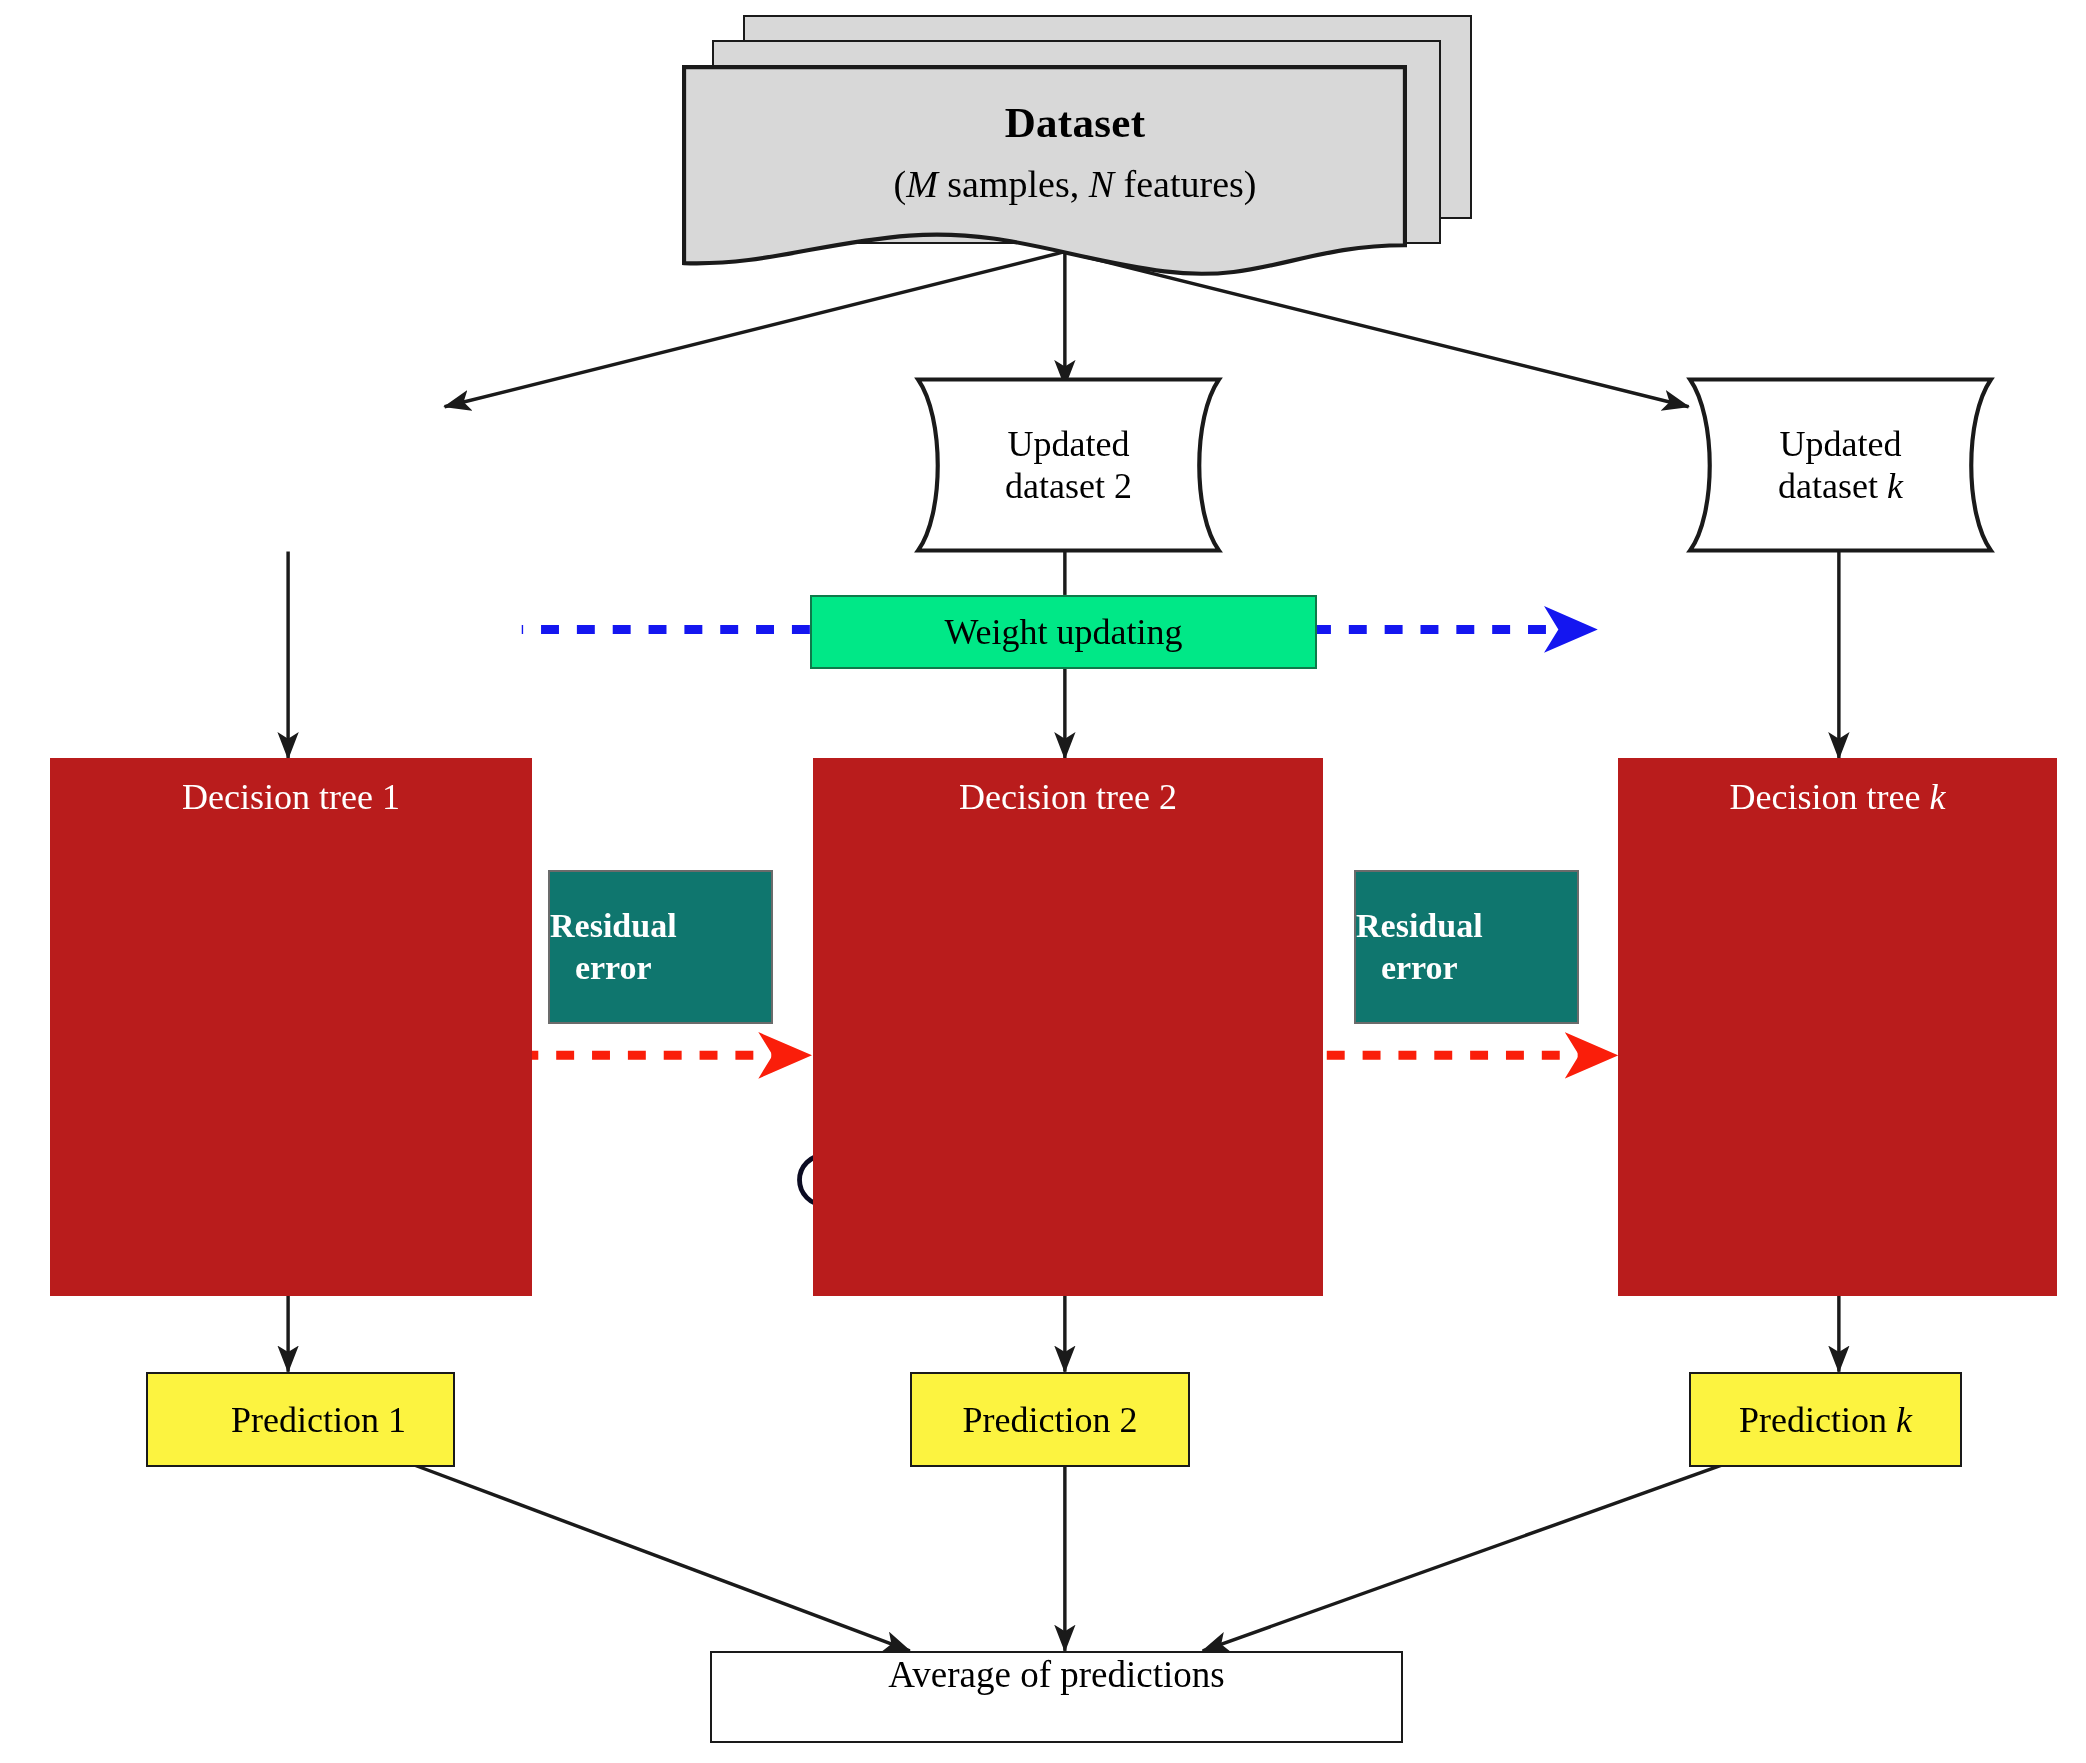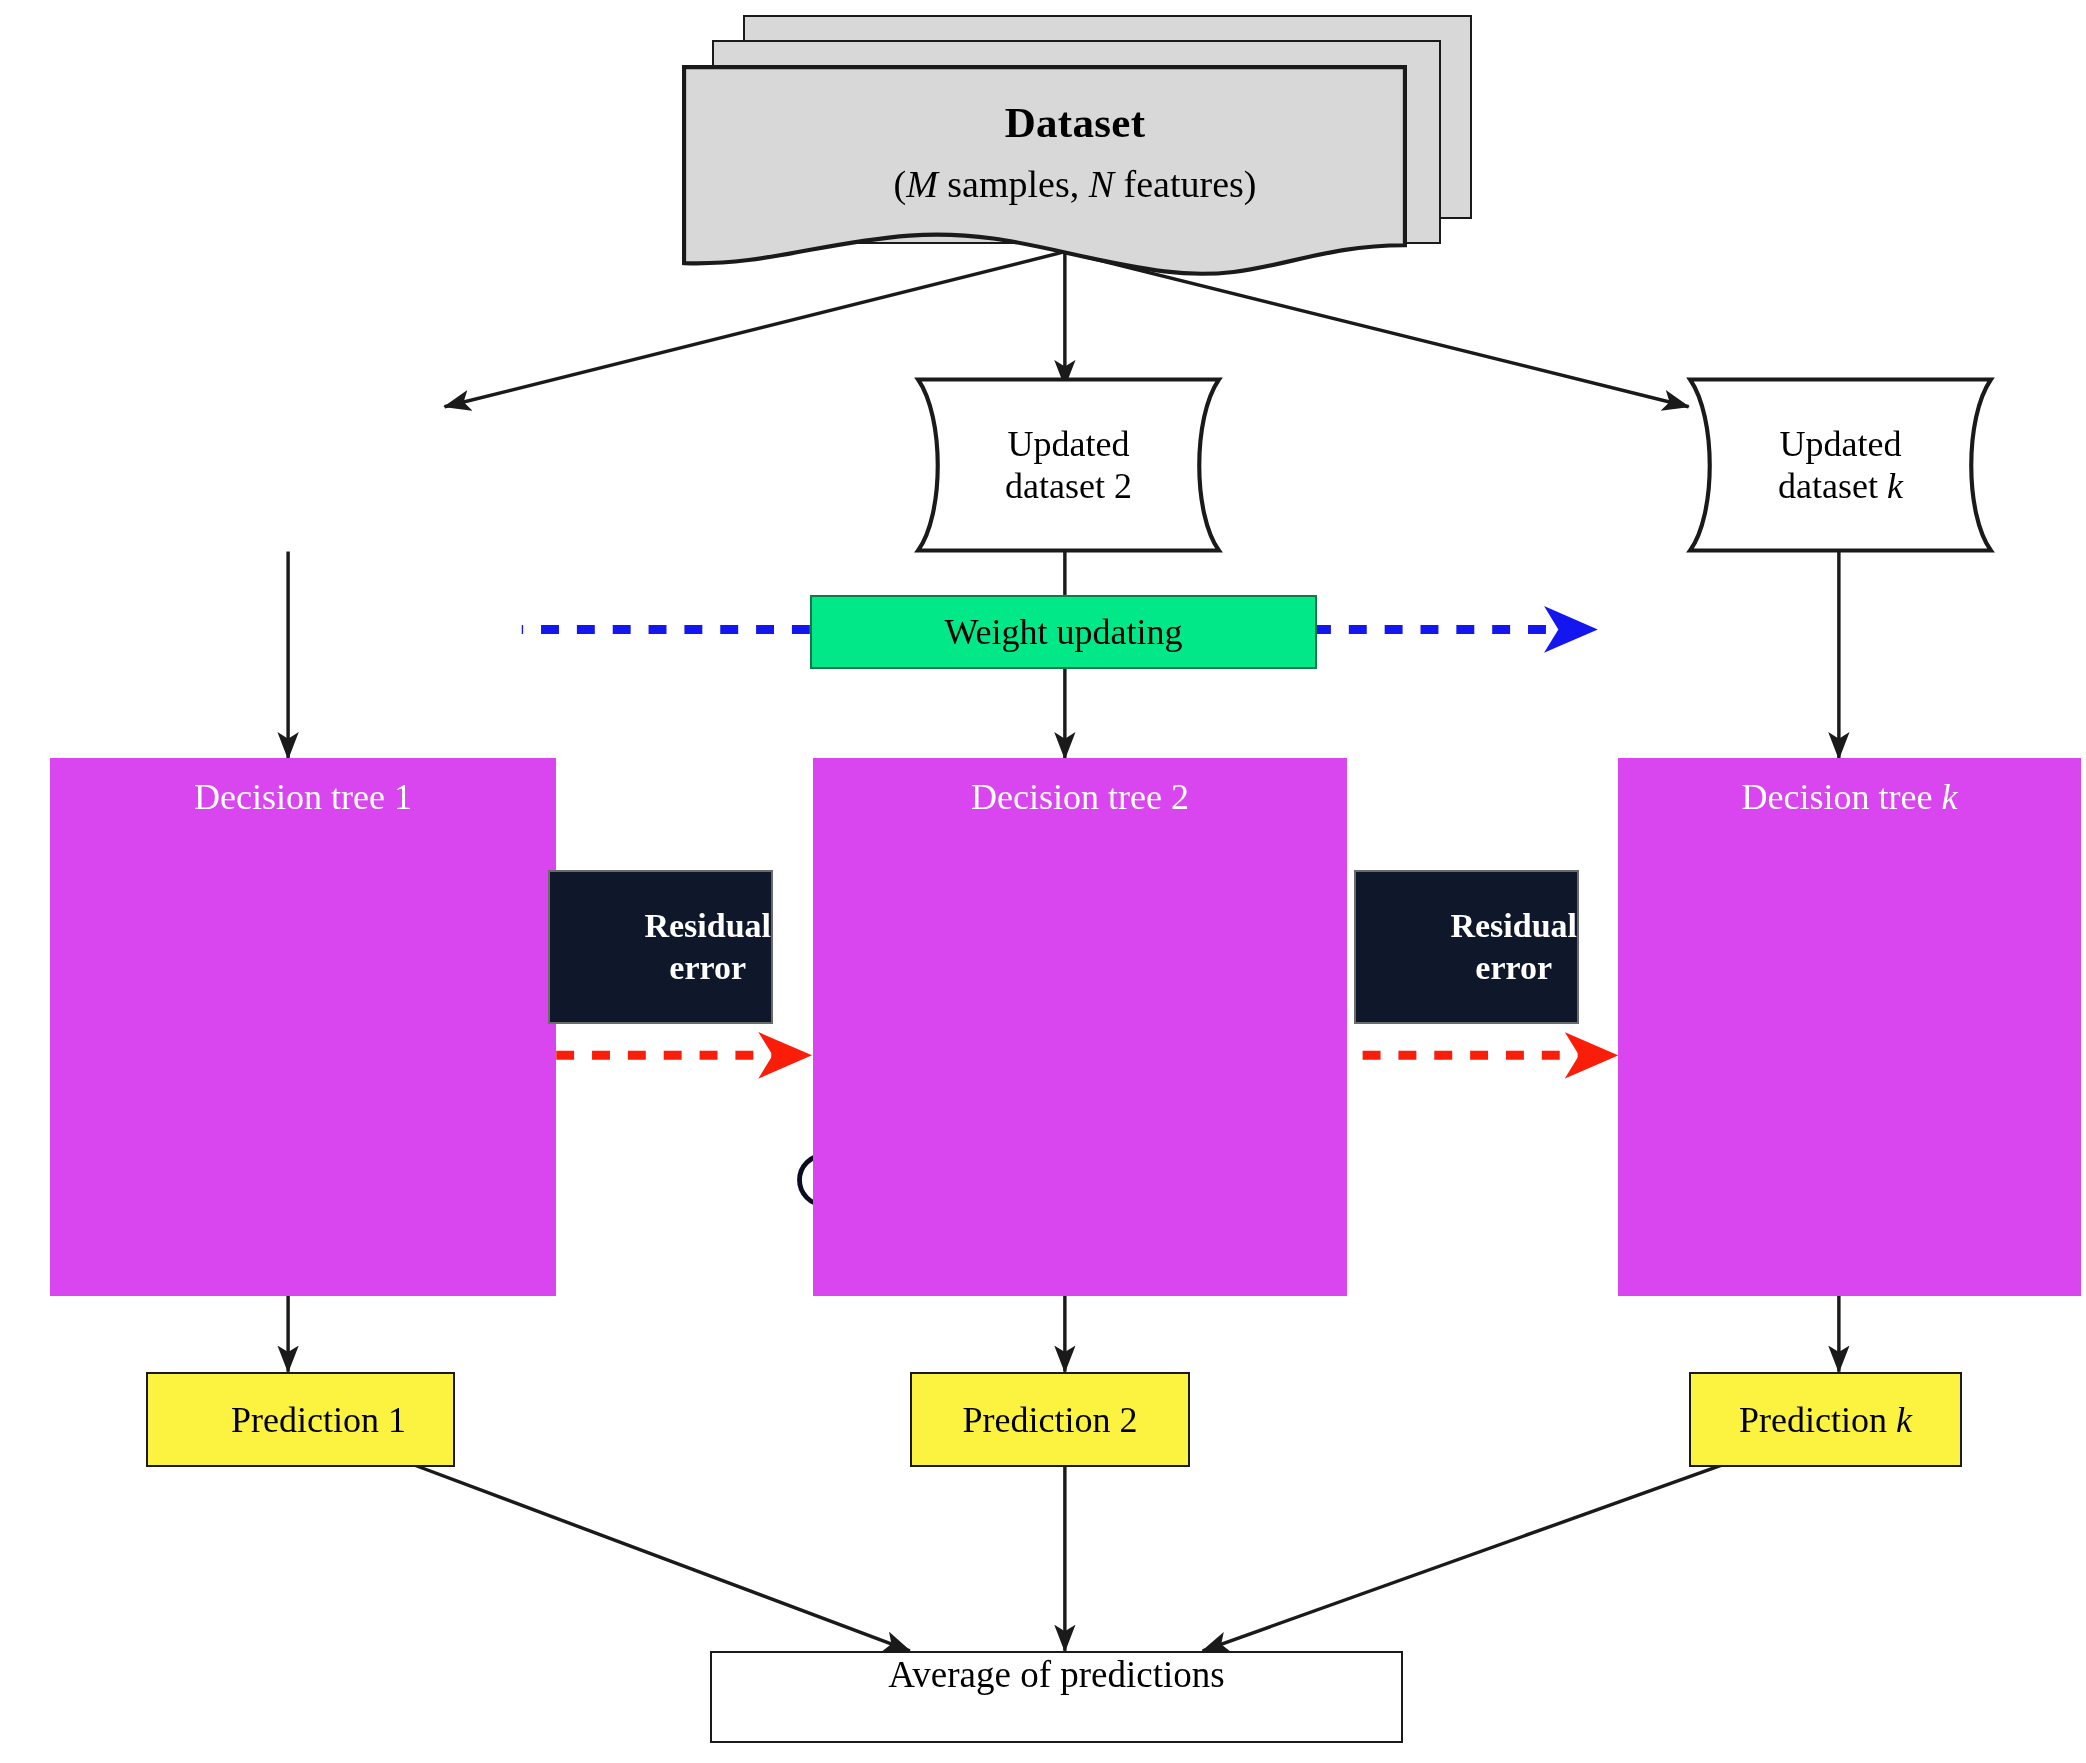--- a/index.html
+++ b/index.html
@@ -72,22 +72,21 @@
     transform: translateY(-50%);
     text-align: center;
     font-size: 36px;
     color: #000;
     z-index: 2;
   }
 
   
   .treebox {
     position: absolute;
-    background: #d946ef;
-    padding-left: 24px;
+    background: #b91c1c;
   }
   .treebox-title {
     position: absolute;
     left: 0; right: 0;
     top: 18px;
     text-align: center;
     color: #ffffff;
     font-size: 36px;
   }
 
@@ -100,25 +99,25 @@
     align-items: center;
     justify-content: center;
     color: #000;
     font-size: 36px;
     z-index: 5;
   }
 
   
   .redbox {
     position: absolute;
-    background: #0f172a;
+    background: #0f766e;
     border: 2.1px solid #6b6b6b;
     display: flex;
     align-items: center;
-    justify-content: flex-end;
+    justify-content: flex-start;
     color: #ffffff;
     font-size: 34px;
     font-weight: bold;
     text-align: center;
     line-height: 1.25;
     z-index: 5;
   }
 
   
   .yellowbox {

